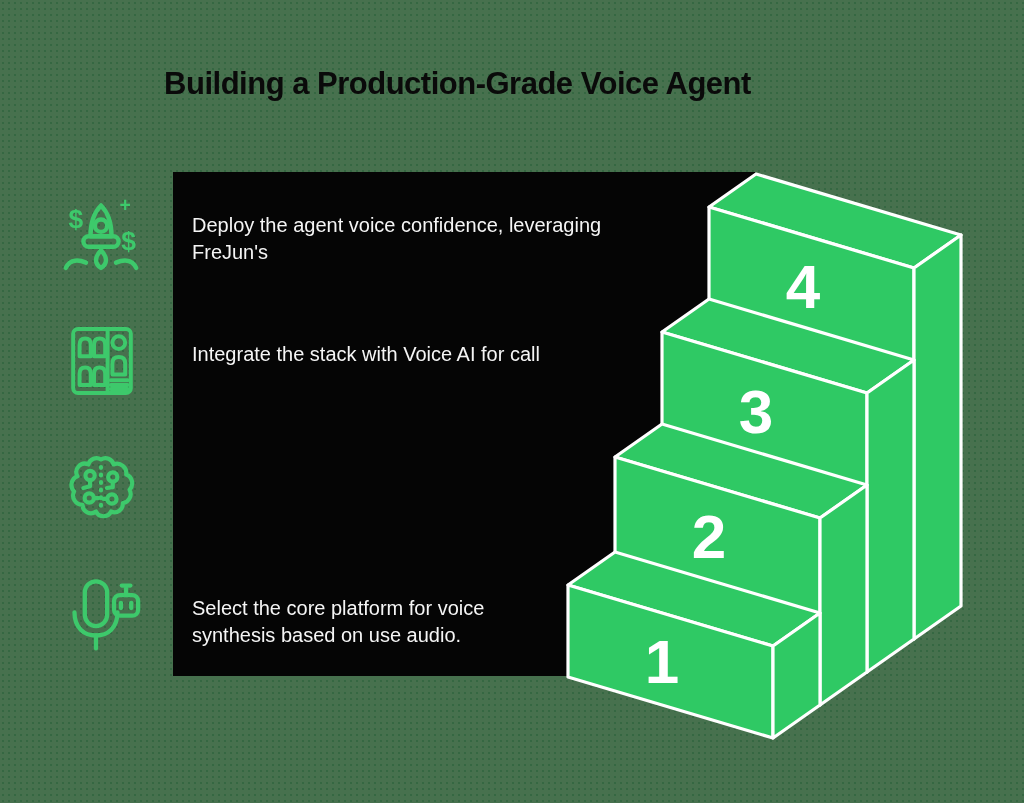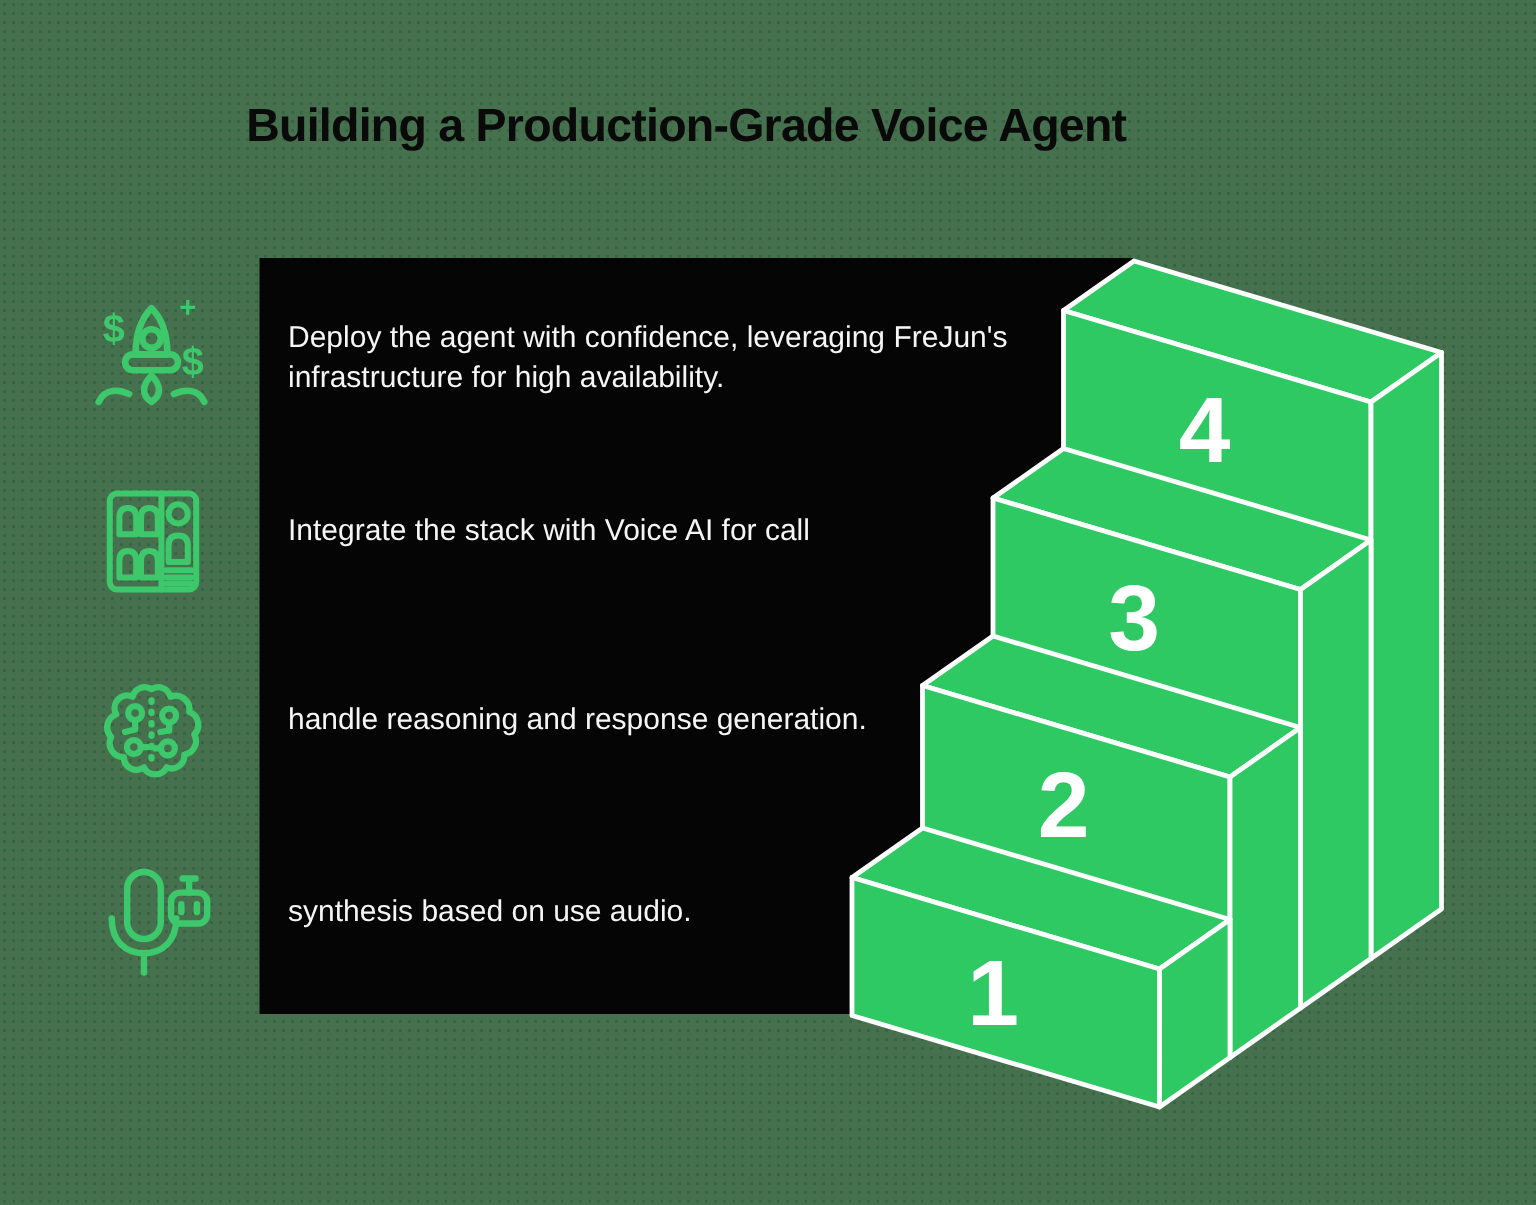--- a/index.html
+++ b/index.html
@@ -96,30 +96,29 @@
     <line x1="43" y1="75" x2="43" y2="90"></line>
     <rect x="64" y="28" width="28" height="24" rx="7"></rect>
     <line x1="78" y1="28" x2="78" y2="20"></line>
     <line x1="73" y1="17" x2="83" y2="17"></line>
     <line x1="72" y1="37" x2="72" y2="43"></line>
     <line x1="84" y1="37" x2="84" y2="43"></line>
   </svg>
 </div>
 
 <div class="row-text t1">
-  <span class="tline">Deploy the agent with confidence, leveraging FreJun's</span>
-  <span class="tline">infrastructure for high availability.</span>
+  <span class="tline">Deploy the agent voice confidence, leveraging FreJun's</span>
 </div>
 <div class="row-text t2">
   <span class="tline">Integrate the stack with Voice AI for call</span>
 </div>
 <div class="row-text t3">
-  <span class="tline">handle reasoning and response generation.</span>
 </div>
 <div class="row-text t4">
+  <span class="tline">Select the core platform for voice</span>
   <span class="tline">synthesis based on use audio.</span>
 </div>
 
 <svg class="stairs-svg" viewBox="0 0 1024 803" fill="#2FC964" stroke="#FFFFFF" stroke-width="3.2" stroke-linejoin="round">
 
   <g>
     <polygon points="709,207 756,174 961,235 914,268"></polygon>
     <polygon points="709,207 914,268 914,639 709,578"></polygon>
     <polygon points="914,268 961,235 961,606 914,639"></polygon>
   </g>

